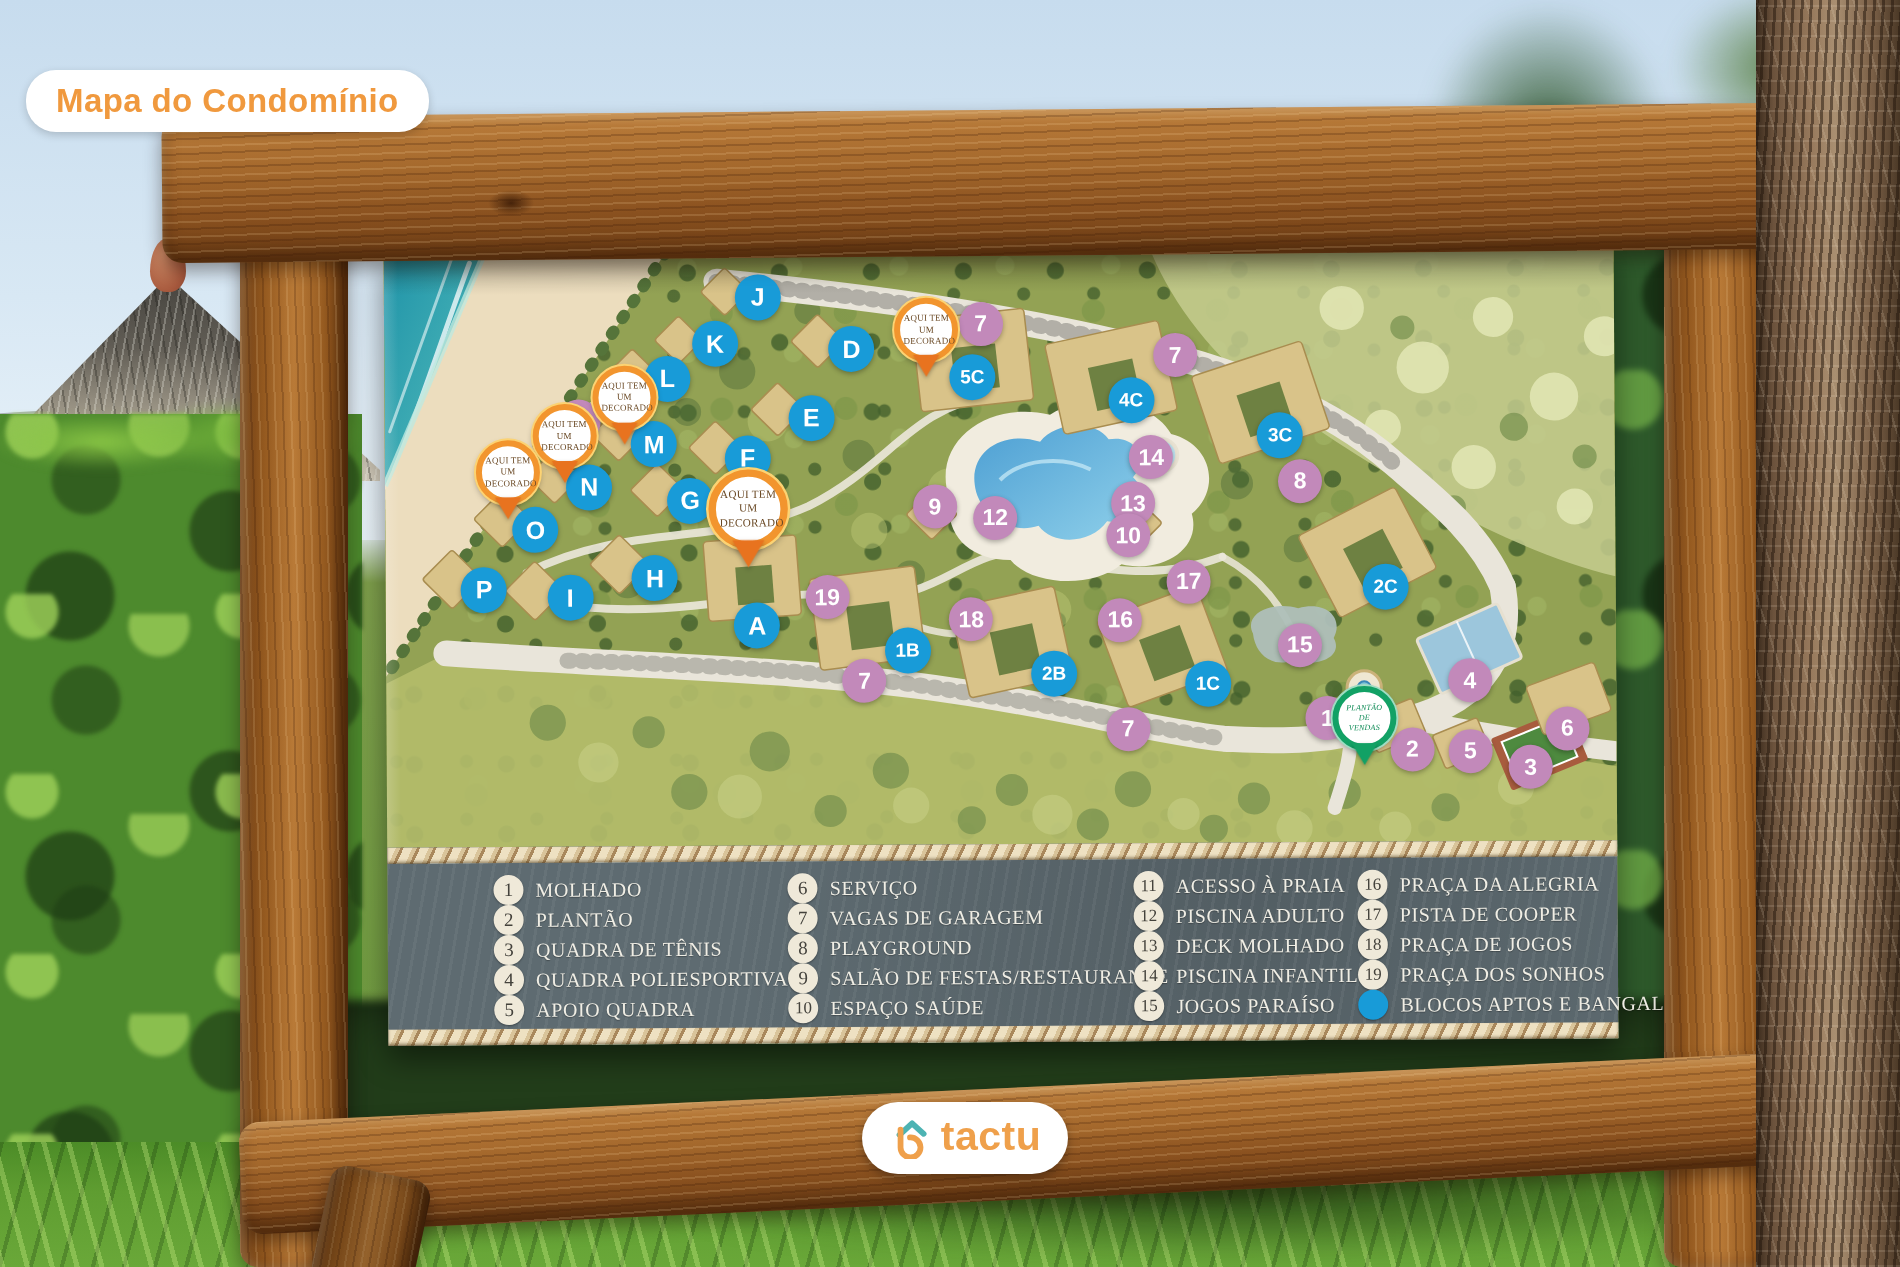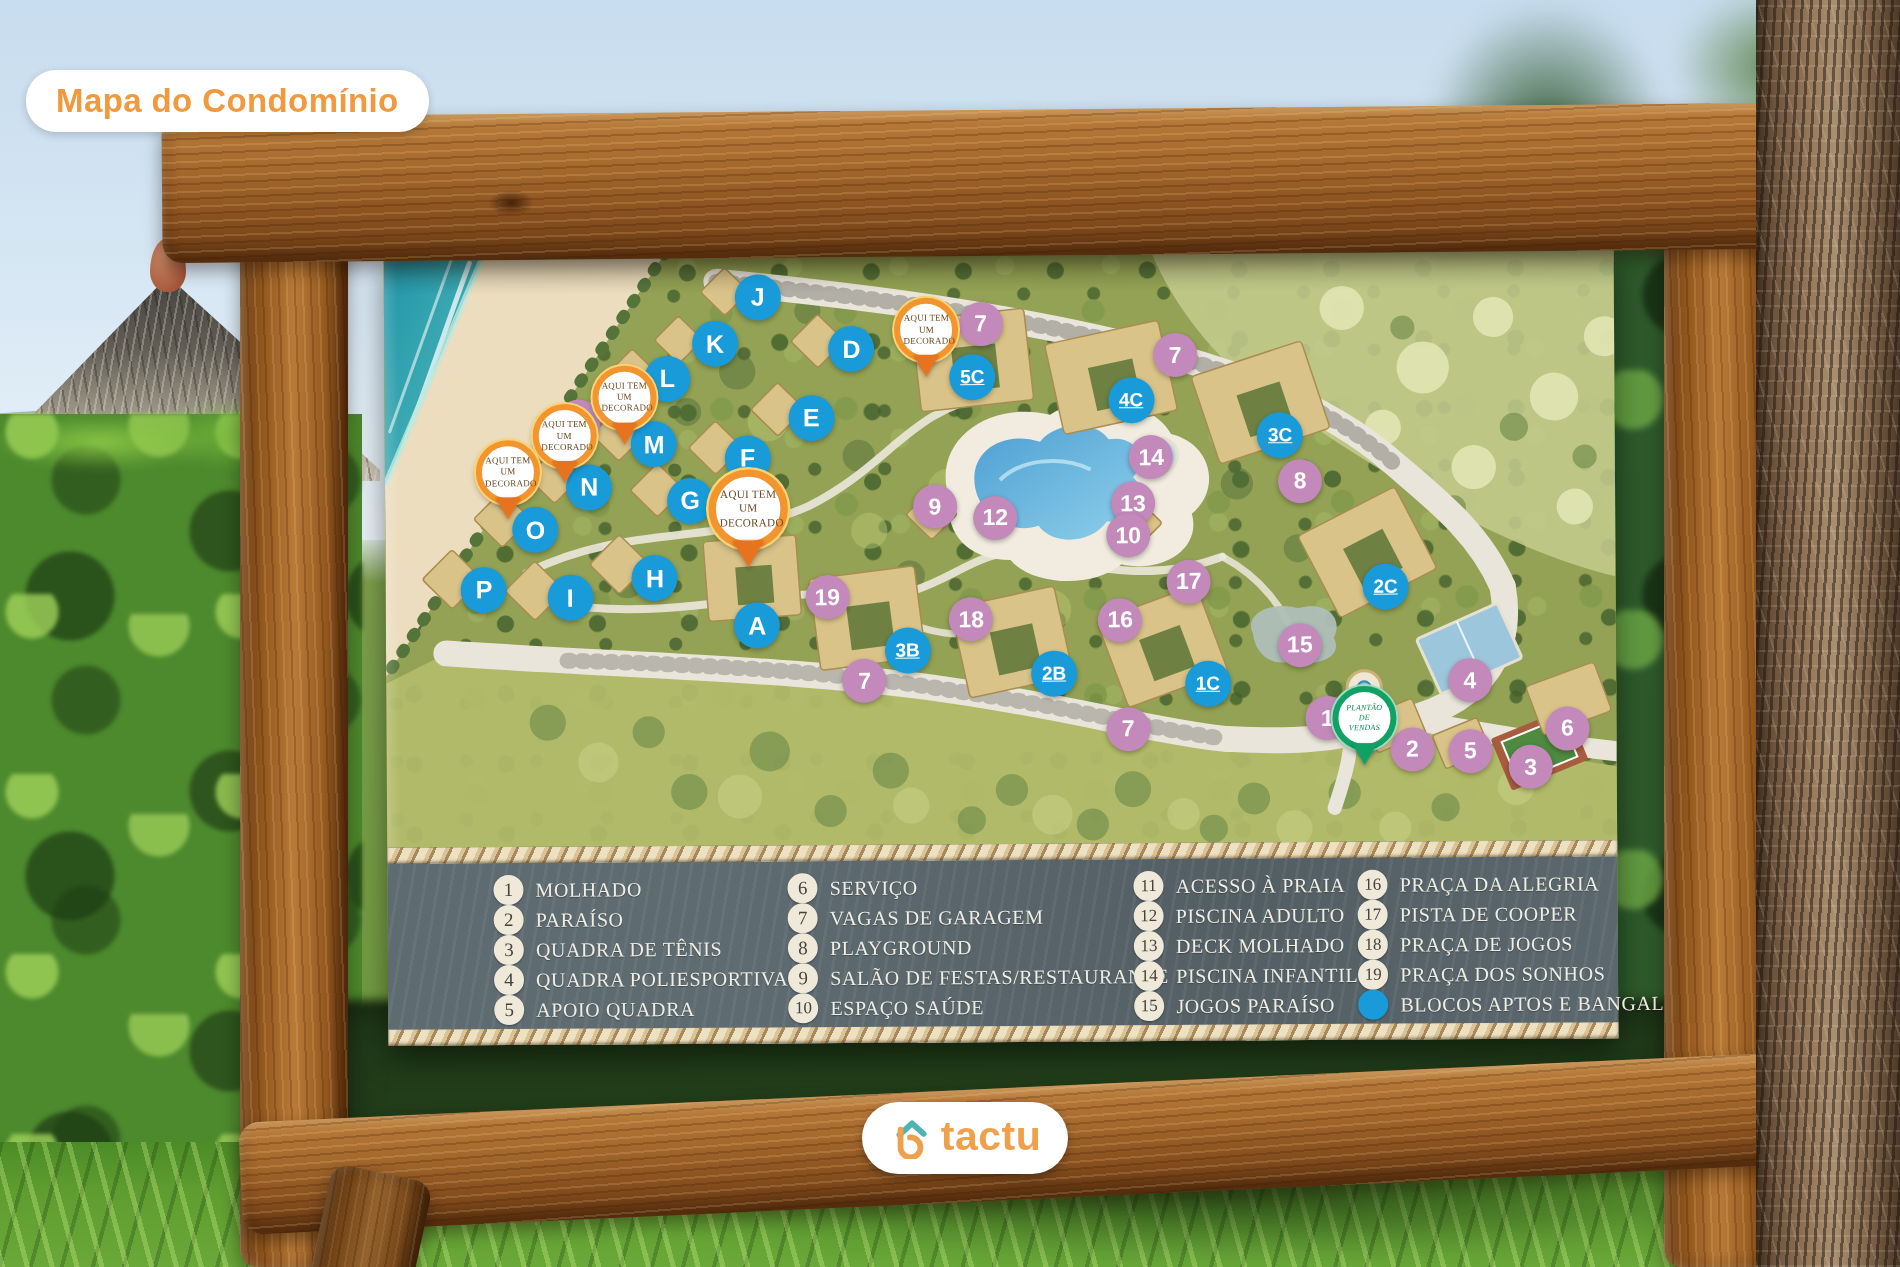--- a/index.html
+++ b/index.html
@@ -89,21 +89,21 @@
   .map-area::after{content:"";position:absolute;inset:0;pointer-events:none;
     background:linear-gradient(180deg,rgba(20,20,10,.28),rgba(20,20,10,0) 42px),
                linear-gradient(90deg,rgba(255,255,250,.18),transparent 14px);}
   .map-svg{position:absolute;inset:0;width:100%;height:100%;}
   .marker-layer{position:absolute;inset:0;z-index:5;}
 
   
   .mk{position:absolute;display:flex;align-items:center;justify-content:center;border-radius:50%;
     color:#fff;font-weight:700;transform:translate(-50%,-50%);box-shadow:0 2px 5px rgba(0,0,0,.3);}
   .mk.blue{width:46px;height:46px;background:#189bd8;font-size:25px;}
-  .mk.blue.sm{font-size:19px;text-decoration:underline;}
+  .mk.blue.sm{font-size:19px;}
   .mk.purple{width:44px;height:44px;background:#c289ba;font-size:23px;}
   .pin{position:absolute;transform:translate(-50%,-54%);display:flex;flex-direction:column;align-items:center;z-index:6;}
   .pin.big{transform:translate(-50%,-54%) scale(1.24);}
   .pin-circle{width:64px;height:64px;border-radius:50%;background:#fff;border:6px solid #f2952e;
     box-shadow:0 0 0 2px #fcd373,0 3px 6px rgba(0,0,0,.35);display:flex;align-items:center;justify-content:center;box-sizing:border-box;}
   .pin-tail{width:0;height:0;margin-top:-7px;border-left:13px solid transparent;border-right:13px solid transparent;
     border-top:22px solid #e8731f;filter:drop-shadow(0 2px 2px rgba(0,0,0,.3));}
   .pin-label{font-family:"Liberation Serif",serif;font-size:9px;line-height:1.25;text-align:center;
     color:#6b4a26;text-transform:uppercase;letter-spacing:.2px;width:46px;}
   .pin.green .pin-circle{border-color:#12a165;box-shadow:0 0 0 2px #9fdcc2,0 3px 6px rgba(0,0,0,.35);}
@@ -399,21 +399,21 @@
           <div class="mk blue" style="left: 38%; top: 16.5%;">D</div>
           <div class="mk blue" style="left: 34.7%; top: 28.1%;">E</div>
           <div class="mk blue" style="left: 29.5%; top: 34.8%;">F</div>
           <div class="mk blue" style="left: 24.8%; top: 41.9%;">G</div>
           <div class="mk blue sm" style="left: 47.8%; top: 21.3%;">5C</div>
           <div class="mk blue sm" style="left: 60.7%; top: 25.4%;">4C</div>
           <div class="mk blue sm" style="left: 72.8%; top: 31.5%;">3C</div>
           <div class="mk blue sm" style="left: 81.3%; top: 57.1%; text-align: center;">2C</div>
           <div class="mk blue sm" style="left: 66.8%; top: 73.3%;">1C</div>
           <div class="mk blue sm" style="left: 54.3%; top: 71.4%;">2B</div>
-          <div class="mk blue sm" style="left: 42.4%; top: 67.3%;">3B</div>
+          <div class="mk blue sm" style="left: 42.4%; top: 67.3%;">1B</div>
           <div class="mk purple" style="left: 48.5%; top: 12.4%;">7</div>
           <div class="mk purple" style="left: 64.3%; top: 17.9%;">7</div>
           <div class="mk purple" style="left: 15.8%; top: 28.4%;">11</div>
           <div class="mk purple" style="left: 62.3%; top: 35.1%;">14</div>
           <div class="mk purple" style="left: 74.4%; top: 39.2%;">8</div>
           <div class="mk purple" style="left: 44.7%; top: 43.1%;">9</div>
           <div class="mk purple" style="left: 49.6%; top: 45.1%;">12</div>
           <div class="mk purple" style="left: 60.8%; top: 42.8%;">13</div>
           <div class="mk purple" style="left: 60.4%; top: 48.2%;">10</div>
           <div class="mk purple" style="left: 65.3%; top: 56%;">17</div>
@@ -471,21 +471,21 @@
     <div class="legend">
       <div class="legend-tex"></div>
       <div class="legend-cols" id="legend-cols">
           <div class="legend-col">
             <div class="legend-row">
               <span class="legend-badge">1</span>
               <span class="legend-label">MOLHADO</span>
             </div>
             <div class="legend-row">
               <span class="legend-badge">2</span>
-              <span class="legend-label">PARAÍSO</span>
+              <span class="legend-label">PLANTÃO</span>
             </div>
             <div class="legend-row">
               <span class="legend-badge">3</span>
               <span class="legend-label">QUADRA DE TÊNIS</span>
             </div>
             <div class="legend-row">
               <span class="legend-badge">4</span>
               <span class="legend-label">QUADRA POLIESPORTIVA</span>
             </div>
             <div class="legend-row">

